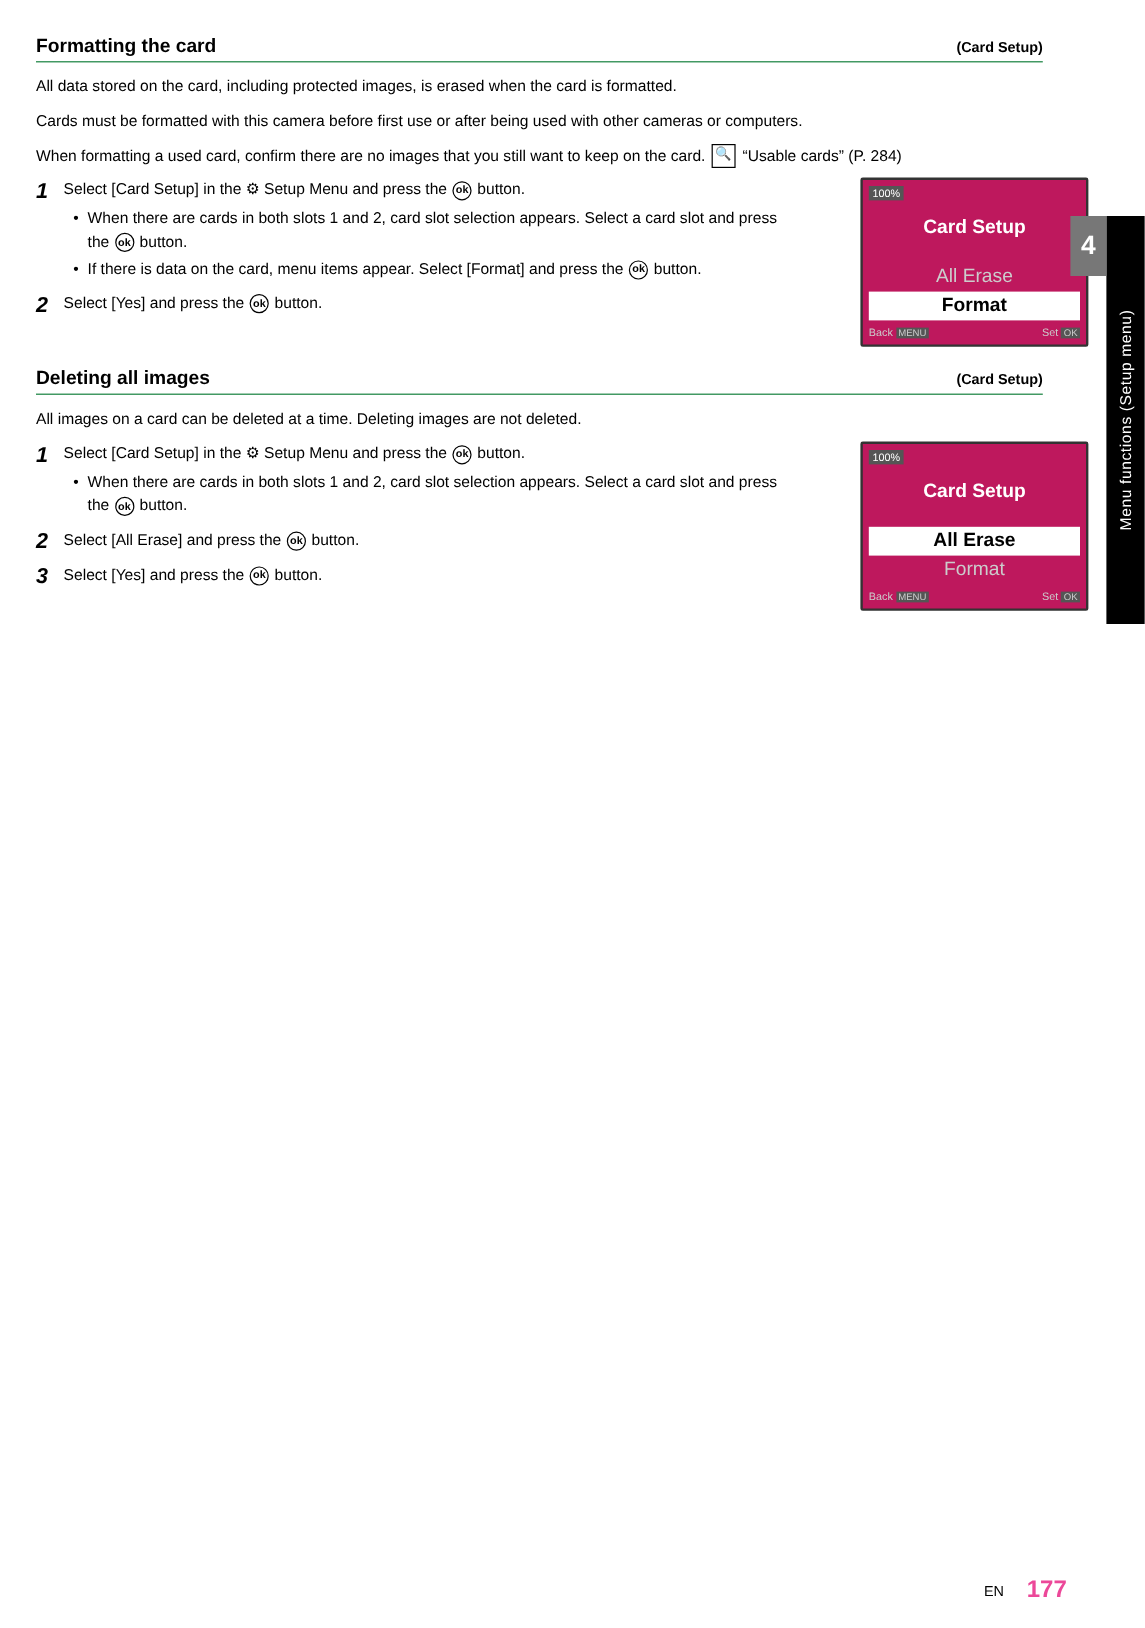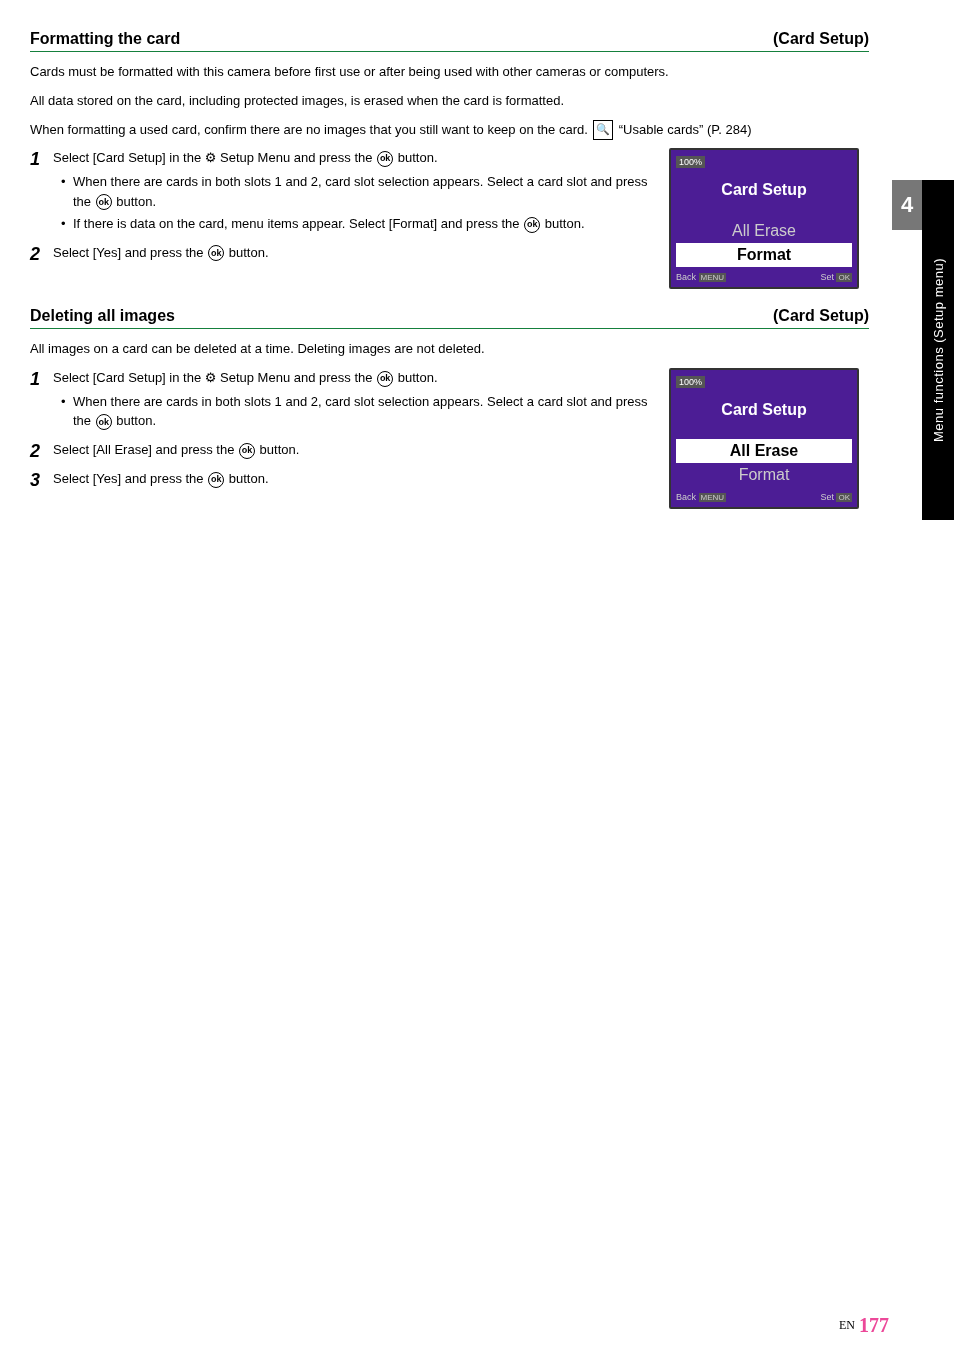--- a/index.html
+++ b/index.html
@@ -57,22 +57,21 @@
       height: 50px;
     }
 
     
     .page-footer {
       position: absolute;
       bottom: 20px;
       right: 65px;
       display: flex;
       align-items: center;
-      gap: 4px;
-      font-family: Liberation Serif, serif;
+      gap: 19px;
     }
 
     .page-footer-en {
       font-size: 12px;
       color: #000;
     }
 
     .page-footer-num {
       font-size: 20px;
       font-weight: bold;
@@ -88,21 +87,21 @@
       padding-bottom: 3px;
       margin-bottom: 10px;
     }
 
     .section-title {
       font-size: 16px;
       font-weight: bold;
     }
 
     .section-subtitle {
-      font-size: 16px;
+      font-size: 12px;
       font-weight: bold;
     }
 
     
     .main-content {
       margin-right: 65px;
     }
 
     .intro-text {
       font-size: 13px;
@@ -177,27 +176,28 @@
       border-radius: 50%;
       font-size: 9px;
       font-weight: bold;
       vertical-align: middle;
       margin: 0 1px;
       line-height: 1;
     }
 
     
     .camera-screen {
-      background: #4c1d95;
+      background: #be185d;
       border: 2px solid #333;
       border-radius: 2px;
       color: #fff;
       font-size: 11px;
       padding: 5px;
       width: 190px;
+      margin-left: 48px;
     }
 
     .camera-screen-title {
       text-align: center;
       font-size: 16px;
       font-weight: bold;
       margin-bottom: 20px;
       padding-top: 5px;
     }
 
@@ -277,24 +277,24 @@
 
   <div class="main-content">
 
     <div class="section-header">
       <span class="section-title">Formatting the card</span>
       <span class="section-subtitle">(Card Setup)</span>
     </div>
 
     <div>
       <p class="intro-text">
-        Cards must be formatted with this camera before first use or after being used with other cameras or computers.
+        All data stored on the card, including protected images, is erased when the card is formatted.
       </p>
       <p class="intro-text">
-        All data stored on the card, including protected images, is erased when the card is formatted.
+        Cards must be formatted with this camera before first use or after being used with other cameras or computers.
       </p>
       <p class="intro-text">
         When formatting a used card, confirm there are no images that you still want to keep on the card.
         <span class="ref-icon">🔍</span>
         “Usable cards” (P. 284)
       </p>
     </div>
 
     <div class="steps-with-image">
       <div class="steps-column">

